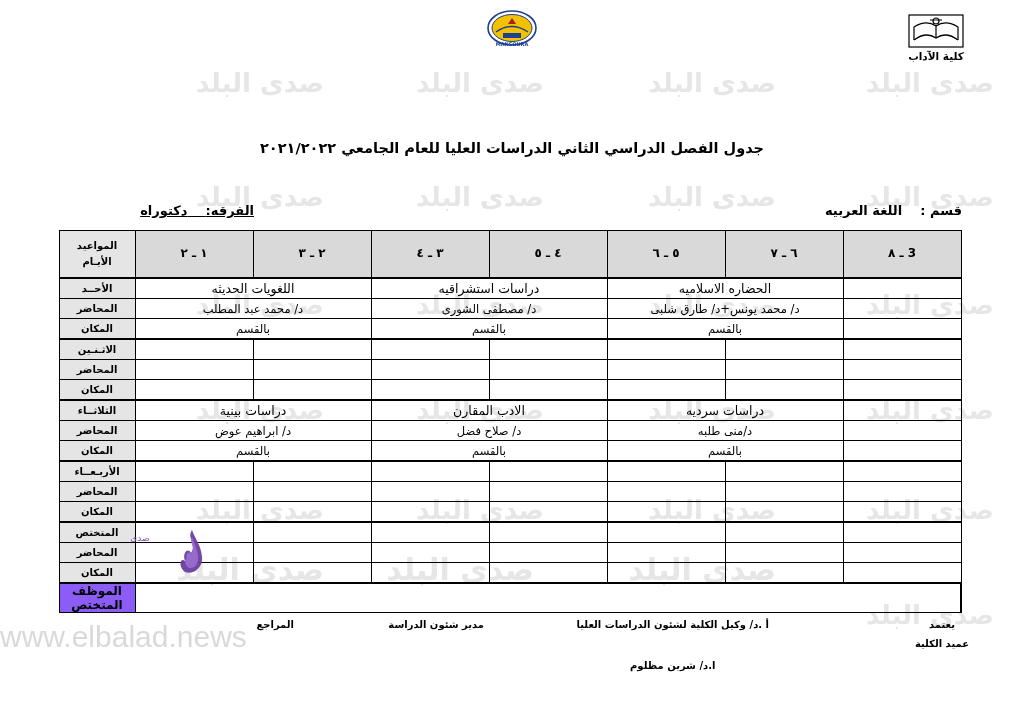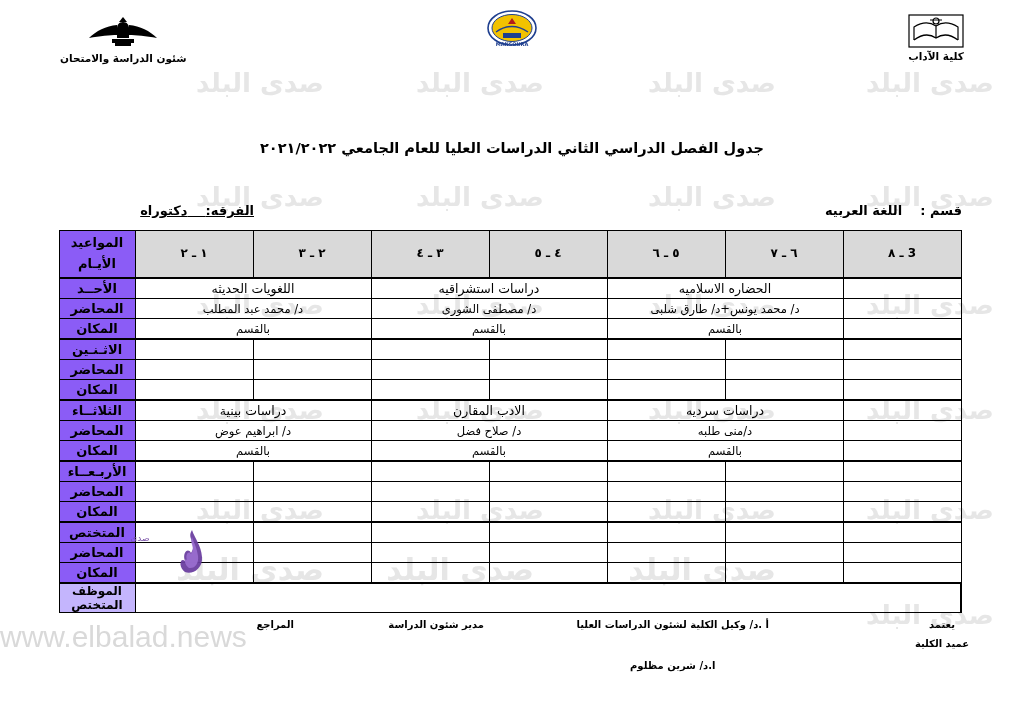--- a/index.html
+++ b/index.html
@@ -78,25 +78,25 @@
     height:19px;
     padding:0 2px;
     background:transparent;
   }
   thead td{
     background:#d9d9d9;
     font-weight:bold;
     height:22px;
     font-size:12px;
   }
-  .col-day{width:76px;background:#8b5cf6;font-weight:bold;font-size:13px;}
+  .col-day{width:76px;background:#e5e5e5;font-weight:bold;font-size:10px;}
   .hdr-days{height:46px;line-height:1.6;}
   .subj{font-size:12.5px;}
   .thick-top td{border-top:2px solid #000;}
-  .staff-row td{height:24px;background:#c4b5fd;font-weight:bold;font-size:12px;}
+  .staff-row td{height:24px;background:#8b5cf6;font-weight:bold;font-size:12px;}
 
   
   .footer{position:absolute;top:605px;left:0;right:0;height:110px;z-index:2;font-size:10px;font-weight:bold;text-decoration:underline;}
   .f-item{position:absolute;text-align:center;line-height:1.9;}
   .f-1{right:730px;top:10px;}
   .f-2{right:540px;top:10px;}
   .f-3{right:255px;top:10px;margin-left:43px;}
   .f-4{right:55px;top:10px;}
 
   
@@ -174,33 +174,20 @@
           <ellipse cx="26" cy="18" rx="24" ry="17" fill="#fff" stroke="#1f3f8f" stroke-width="1.6"></ellipse>
           <ellipse cx="26" cy="18" rx="20" ry="13.5" fill="#f2c200" stroke="#1f3f8f" stroke-width="1"></ellipse>
           <path d="M10 22 q16 -11 32 0" fill="none" stroke="#1f3f8f" stroke-width="1.4"></path>
           <path d="M26 8 l4 6 -8 0 z" fill="#b31b1b"></path>
           <rect x="17" y="23" width="18" height="5" fill="#1f3f8f"></rect>
           <text x="26" y="36" font-size="5" text-anchor="middle" fill="#1f3f8f" font-family="DejaVu Sans">MANSOURA</text>
         </svg>
       </div>
     </div>
 
-    <div class="logo-box logo-left">
-      <div class="eagle">
-        <svg width="74" height="36" viewBox="0 0 74 36">
-          <path d="M37 3 l4 5 -8 0 z" fill="#000"></path>
-          <path d="M37 8 c-4 0 -6 3 -6 6 l0 10 12 0 0 -10 c0 -3 -2 -6 -6 -6 z" fill="#000"></path>
-          <path d="M31 11 C20 12, 10 17, 3 24 C14 22, 24 21, 31 21 z" fill="#000"></path>
-          <path d="M43 11 C54 12, 64 17, 71 24 C60 22, 50 21, 43 21 z" fill="#000"></path>
-          <rect x="26" y="25" width="22" height="4" fill="#000"></rect>
-          <rect x="29" y="29" width="16" height="3" fill="#000"></rect>
-        </svg>
-      </div>
-      <div class="logo-cap">شئون الدراسة والامتحان</div>
-    </div>
   </div>
 
   <div class="doc-title">جدول  الفصل الدراسي الثاني الدراسات العليا  للعام الجامعي ٢٠٢١/٢٠٢٢</div>
 
   <div class="meta-row">
     <div class="meta-dept">
       <span>قسم :</span>
       &nbsp;&nbsp;
       <span>اللغة العربيه</span>
     </div>

